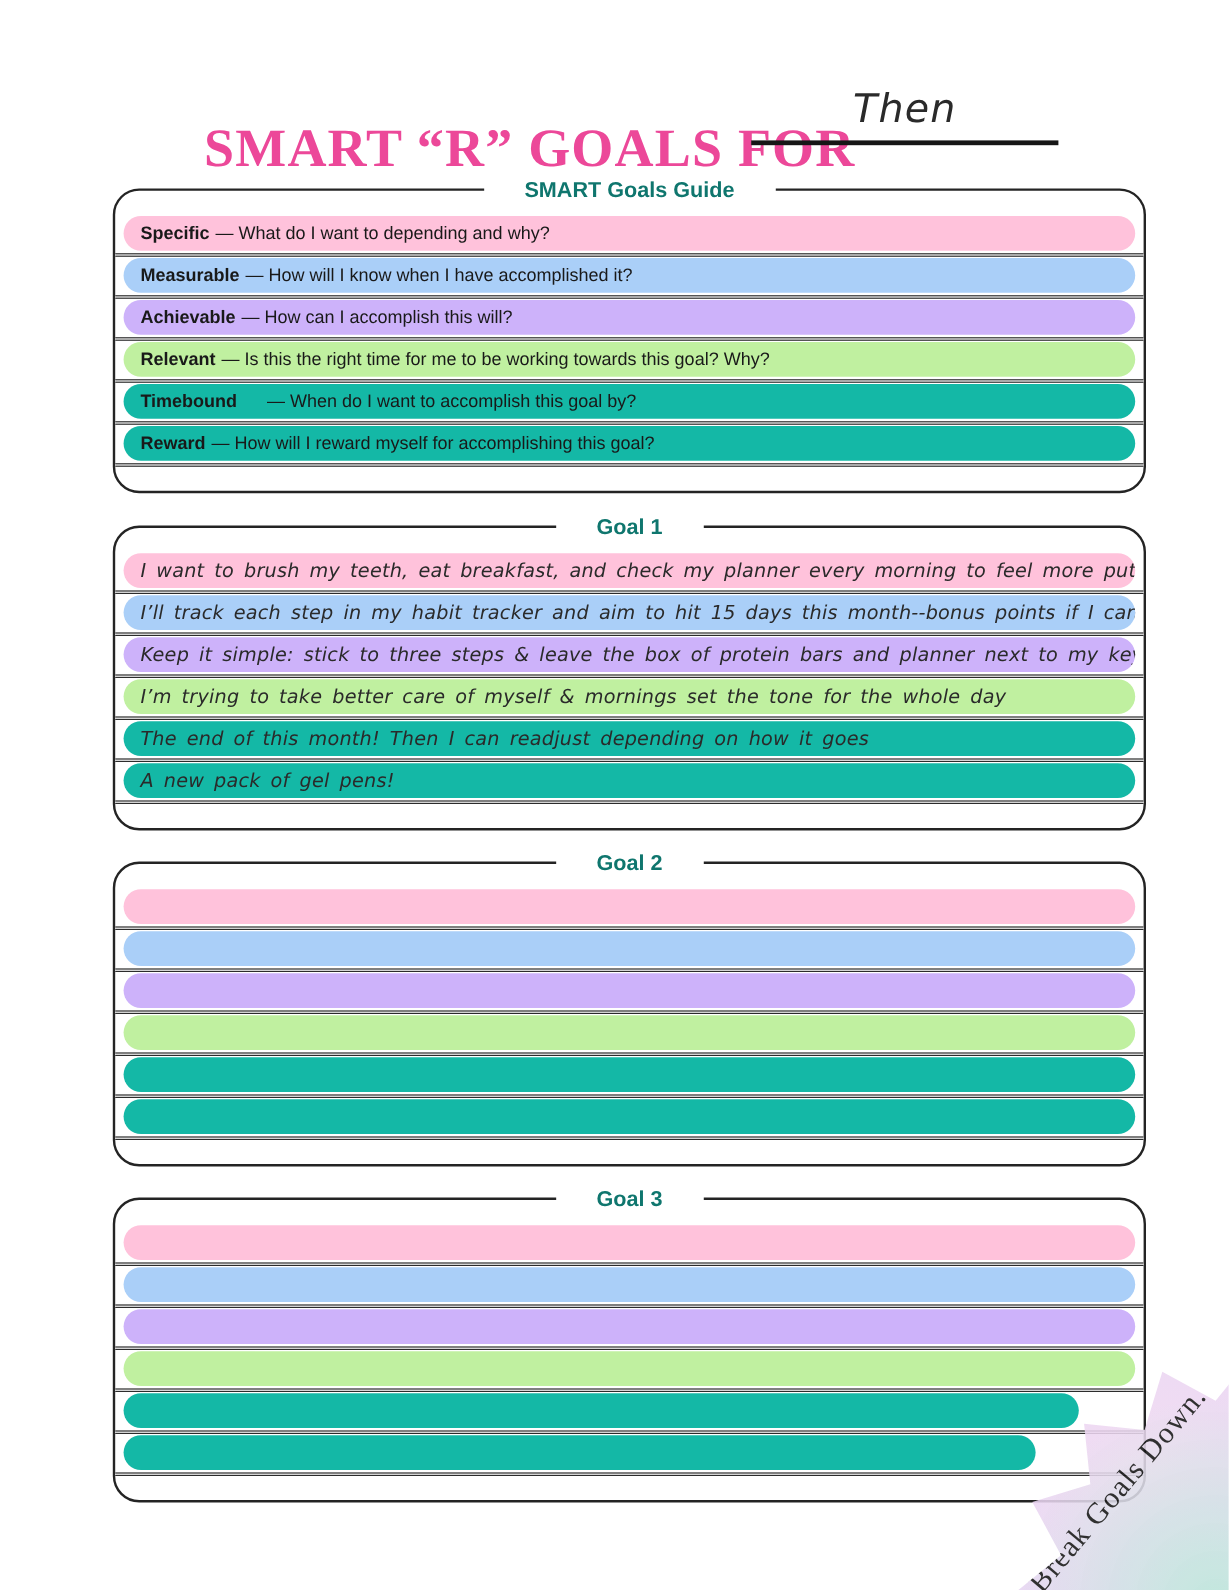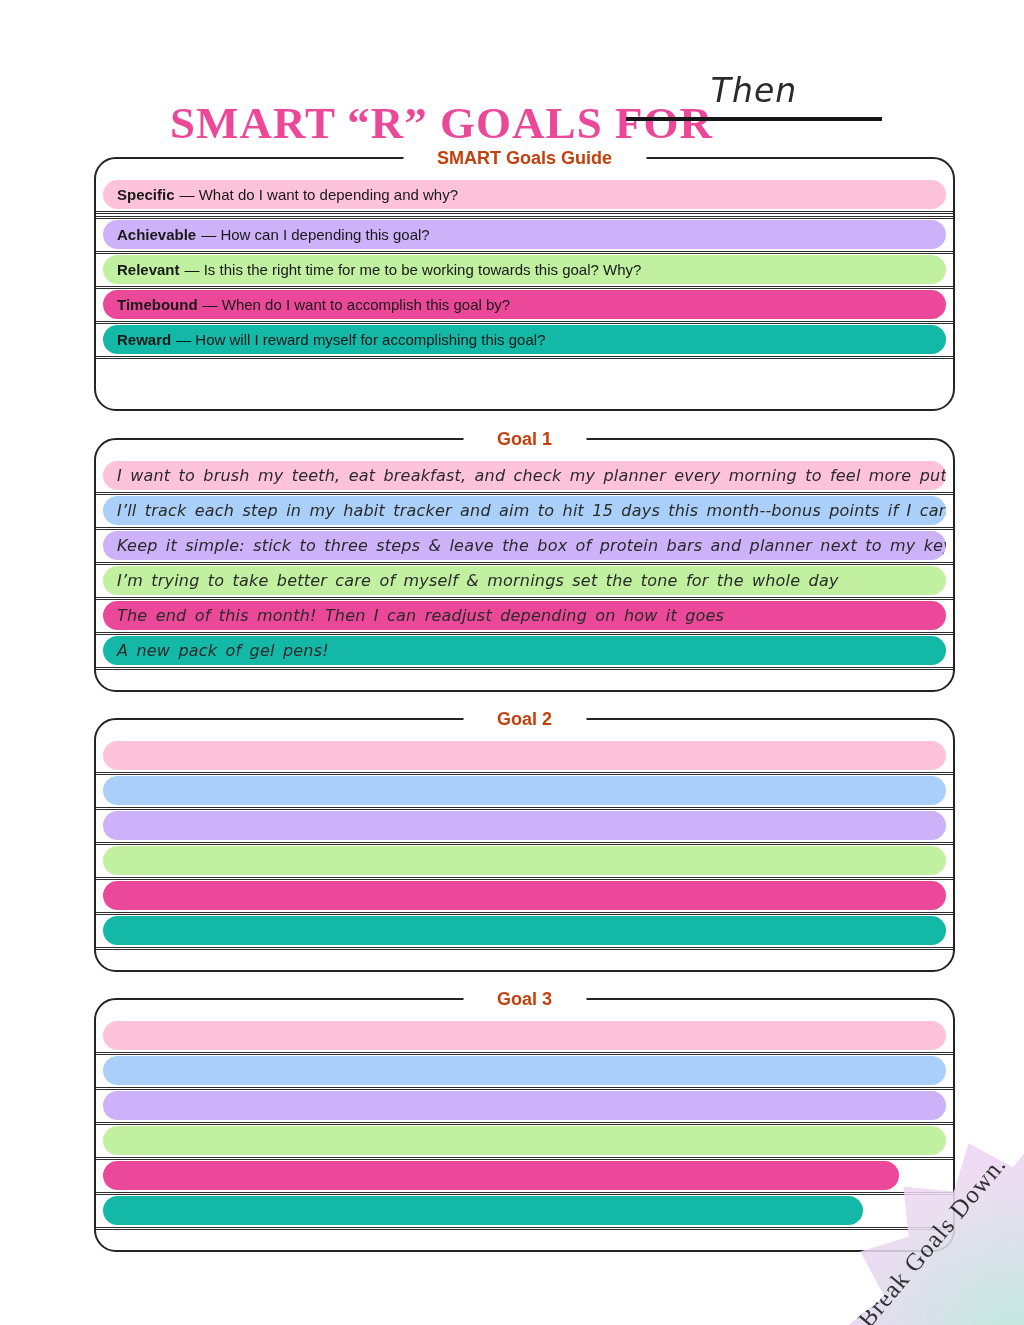--- a/index.html
+++ b/index.html
@@ -44,21 +44,21 @@
   }
   .sec-guide{top:157px;}
   .sec-goal1{top:438px;}
   .sec-goal2{top:718px;text-decoration:underline;}
   .sec-goal3{top:998px;}
   .section-label{
     position:absolute;top:-13px;left:50%;transform:translateX(-50%);
     background:#ffffff;
     padding:0 34px;
     font-size:18px;font-weight:700;line-height:24px;
-    color:#c2410c;white-space:nowrap;
+    color:#0f766e;white-space:nowrap;
   }
   .rows{position:absolute;top:21px;left:0;right:0;}
   .pill{
     height:29px;margin:0 7px;border-radius:15px;
     display:flex;align-items:center;
     padding:0 14px;box-sizing:border-box;
     font-size:15px;white-space:nowrap;overflow:hidden;
   }
   .rule{
     height:1.5px;background:#ffffff;
@@ -66,21 +66,21 @@
     border-bottom:1.5px solid #2c2c2c;
     margin:1.5px 0 1px 0;
   }
   .kw{font-weight:700;margin-right:5px;}
   .ans{font-size:16px;word-spacing:3px;letter-spacing:0.2px;}
 
   .pink  {background:#FFC2DB;}
   .blue  {background:#AACFF8;}
   .purple{background:#CDB2FA;}
   .green {background:#C0F0A0;}
-  .yellow{background:#ec4899;}
+  .yellow{background:#14b8a6;gap:20px;}
   .orange{background:#14b8a6;align-items:center;}
 
   
   .cut-94{width:796px;}
   .cut-90{width:760px;}
 
   
   .badge{
     position:absolute;left:845px;top:1128px;width:400px;height:400px;
     opacity:0.9;z-index:5;
@@ -113,24 +113,28 @@
   </div>
 
   <section class="section sec-guide">
     <div class="section-label">SMART Goals Guide</div>
     <div class="rows">
       <div class="pill pink">
         <span class="kw">Specific</span>
         <span>— What do I want to depending and why?</span>
       </div>
       <div class="rule"></div>
+      <div class="pill blue">
+        <span class="kw">Measurable</span>
+        <span>— How will I know when I have accomplished it?</span>
+      </div>
       <div class="rule"></div>
       <div class="pill purple">
         <span class="kw">Achievable</span>
-        <span>— How can I depending this goal?</span>
+        <span>— How can I accomplish this will?</span>
       </div>
       <div class="rule"></div>
       <div class="pill green">
         <span class="kw">Relevant</span>
         <span>— Is this the right time for me to be working towards this goal? Why?</span>
       </div>
       <div class="rule"></div>
       <div class="pill yellow">
         <span class="kw">Timebound</span>
         <span>— When do I want to accomplish this goal by?</span>

